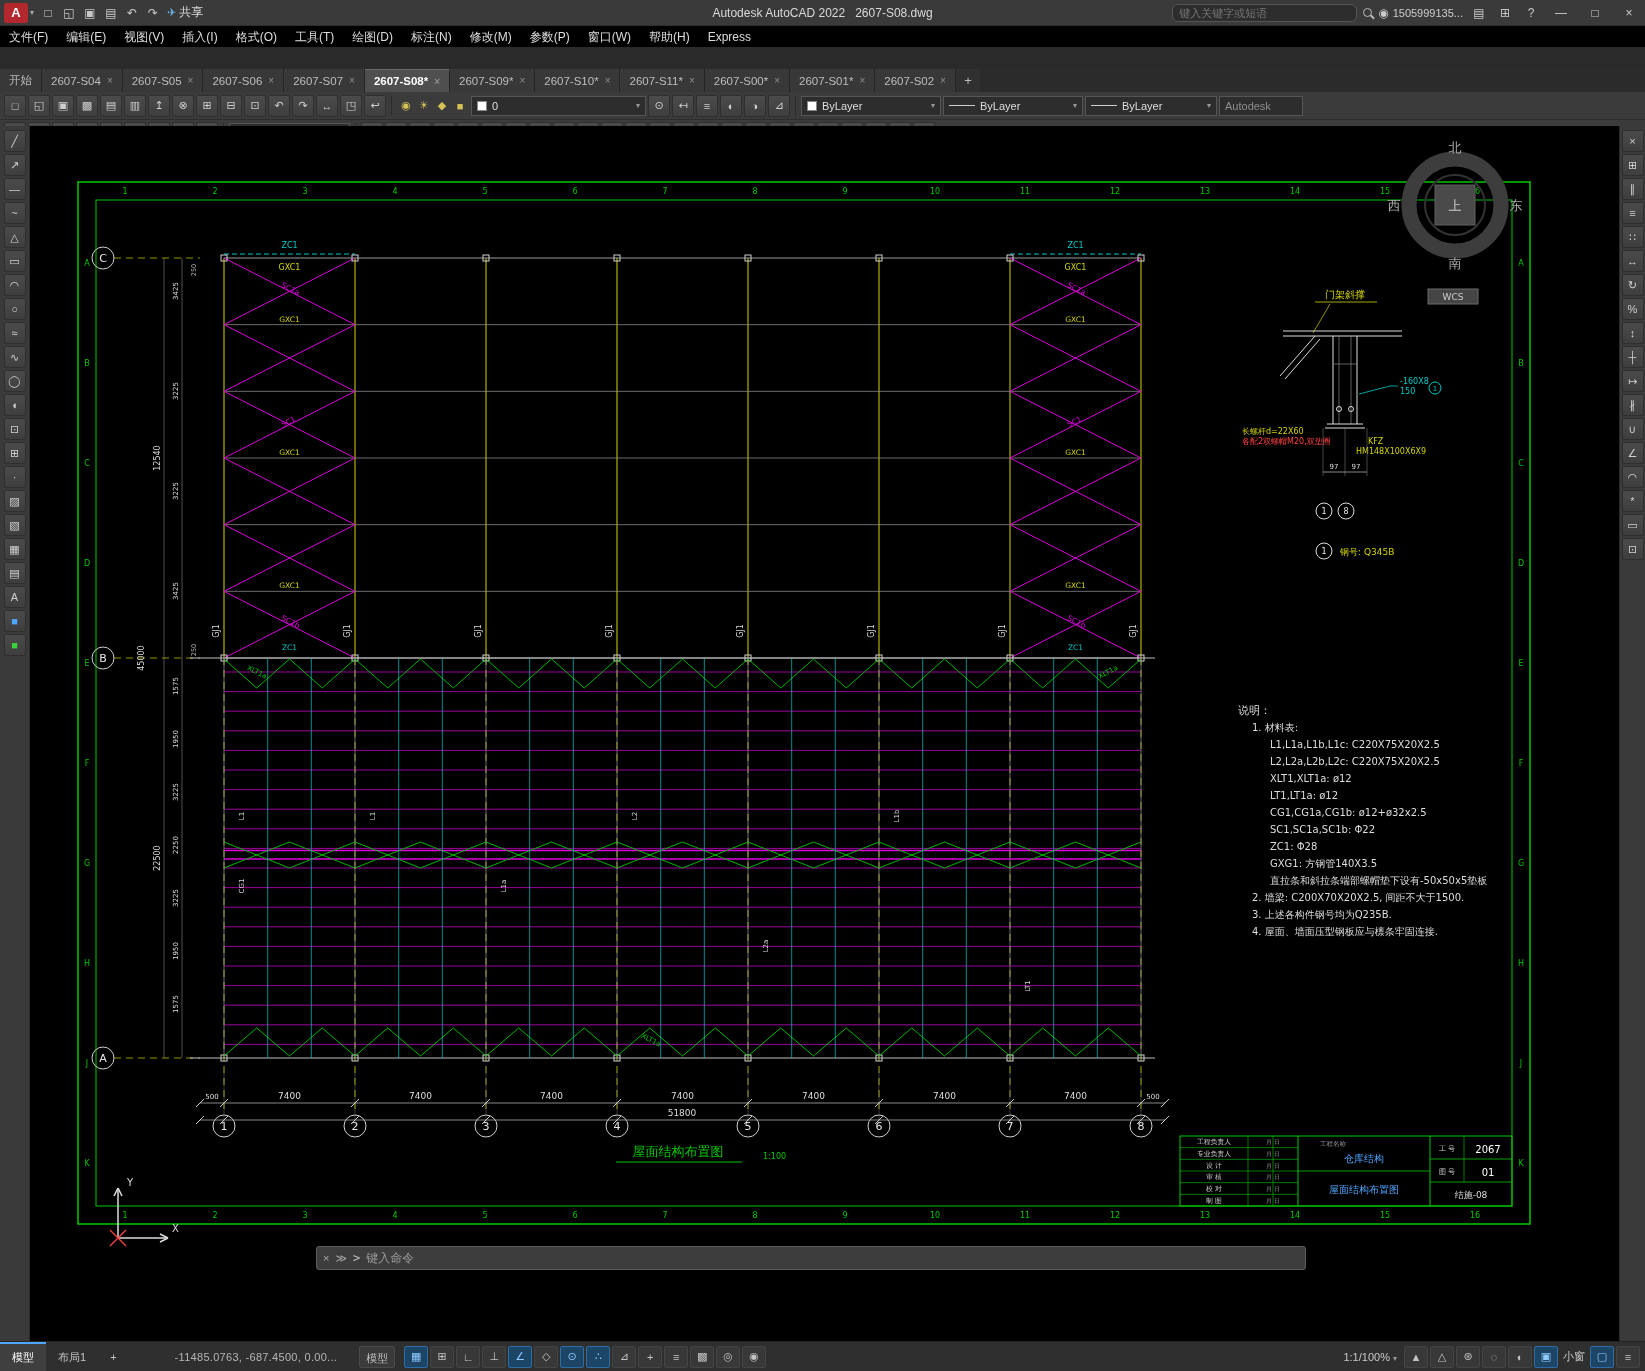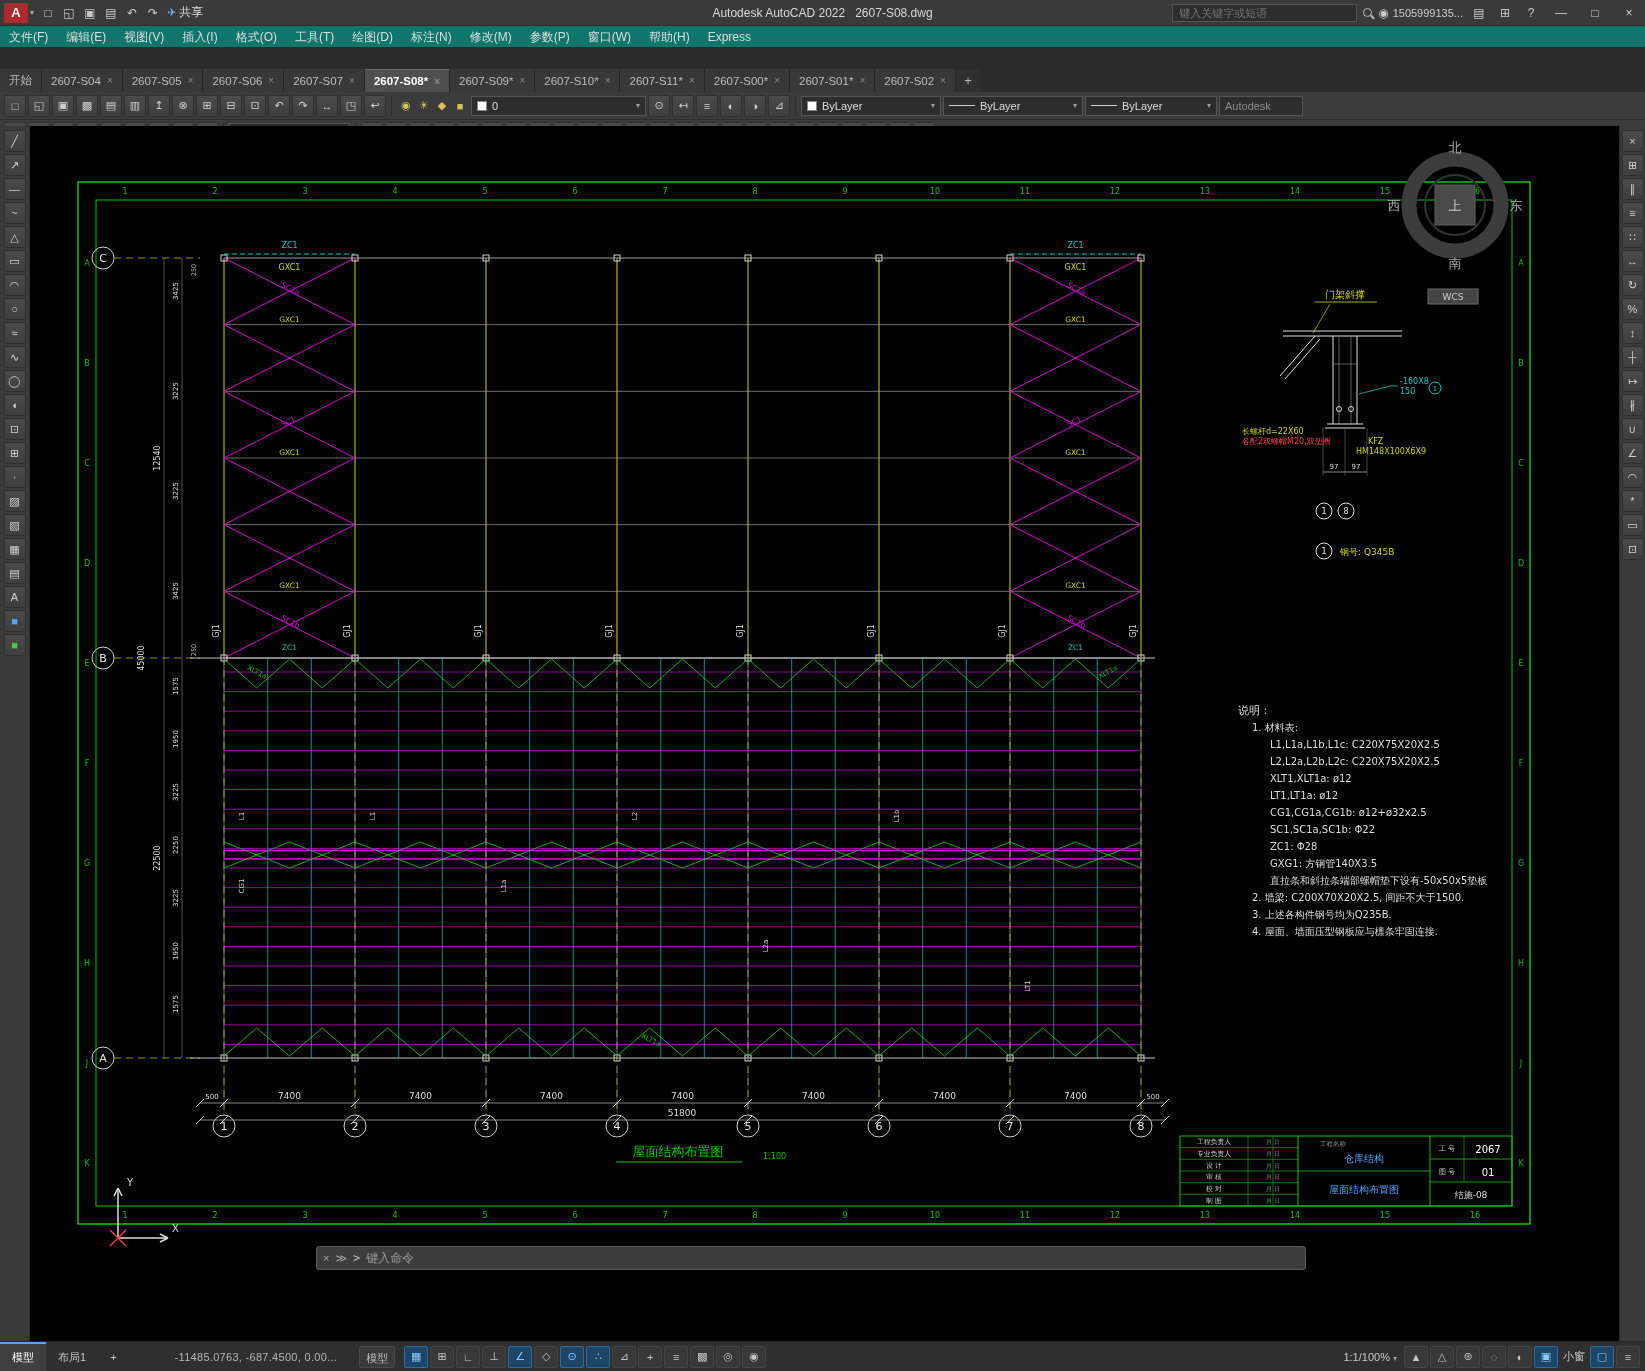--- a/index.html
+++ b/index.html
@@ -7,28 +7,28 @@
   body{background:#2a2a2a;overflow:hidden;position:relative;color:#ccc;}
 
   
   #titlebar{height:26px;background:#3a3a3a;display:flex;align-items:center;font-size:12px;position:relative;border-bottom:1px solid #2c2c2c;}
   .logo{width:24px;height:20px;background:#b3282d;color:#fff;font-weight:bold;display:flex;align-items:center;justify-content:center;margin:0 2px 0 4px;border-radius:2px;font-size:13px;}
   .caret{color:#aaa;font-size:8px;margin-right:4px;}
   .qbtn{width:20px;height:20px;display:flex;align-items:center;justify-content:center;color:#c8c8c8;font-size:12px;border-radius:2px;}
   #share{display:flex;align-items:center;gap:3px;color:#ddd;margin-left:4px;}
   #tb-title{position:absolute;left:50%;transform:translateX(-50%);color:#d8d8d8;white-space:nowrap;display:flex;gap:10px;}
   #tb-right{margin-left:auto;display:flex;align-items:center;gap:6px;padding-right:2px;}
-  #tb-search{width:185px;height:18px;background:#2d2d2d;border:1px solid #555;color:#bbb;font-size:11px;padding:0 6px;border-radius:0;}
+  #tb-search{width:185px;height:18px;background:#2d2d2d;border:1px solid #555;color:#bbb;font-size:11px;padding:0 6px;border-radius:6px;}
   .mag{width:9px;height:9px;border:1.5px solid #bbb;border-radius:50%;position:relative;display:inline-block;}
   .mag::after{content:'';position:absolute;width:5px;height:1.5px;background:#bbb;transform:rotate(45deg);right:-4px;bottom:-1px;}
   .tb-user{display:flex;align-items:center;gap:4px;color:#ccc;}
   .winbtn{width:28px;height:22px;display:flex;align-items:center;justify-content:center;color:#ccc;font-size:12px;}
 
   
-  #menubar{height:22px;background:#0f766e;display:flex;align-items:center;border-bottom:1px solid #2a2a2a;text-align:right;}
+  #menubar{height:22px;background:#000000;display:flex;align-items:center;border-bottom:1px solid #2a2a2a;text-align:right;}
   .menu-item{padding:0 9px;line-height:22px;font-size:12px;color:#ddd;cursor:default;}
 
   
   #doctabs{height:24px;background:#2b2b2b;display:flex;align-items:flex-end;margin-top:20px;}
   .doc-tab{height:23px;padding:0 9px;display:flex;align-items:center;gap:6px;background:#383838;border-right:1px solid #242424;color:#bdbdbd;font-size:11.5px;white-space:nowrap;}
   .doc-tab.active{background:#4f4f4f;color:#fff;font-weight:bold;border-top:1px solid #6a6a6a;}
   .tab-close{color:#8f8f8f;font-size:10px;}
   .tab-plus{width:24px;height:23px;display:flex;align-items:center;justify-content:center;color:#bbb;background:#303030;font-size:13px;}
 
   

